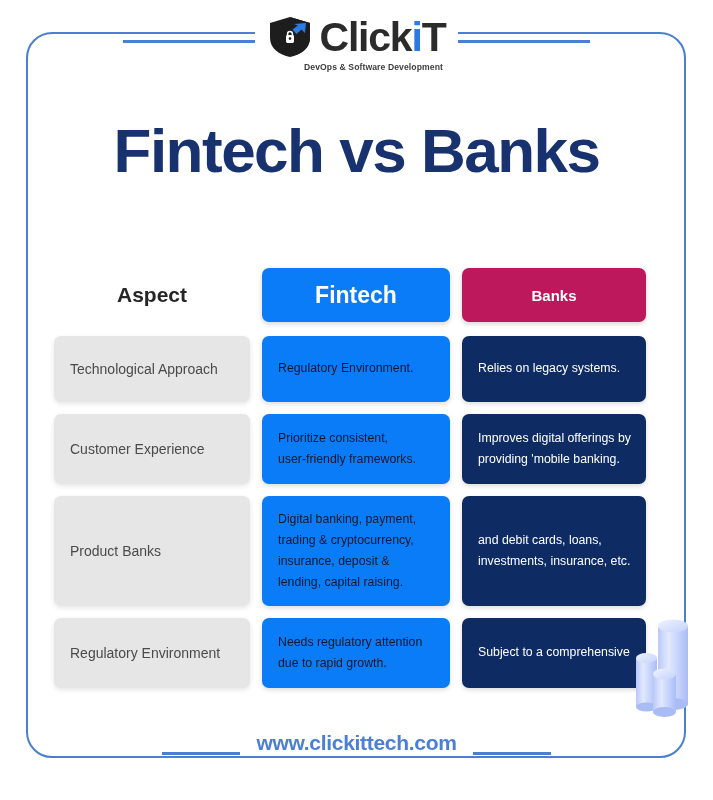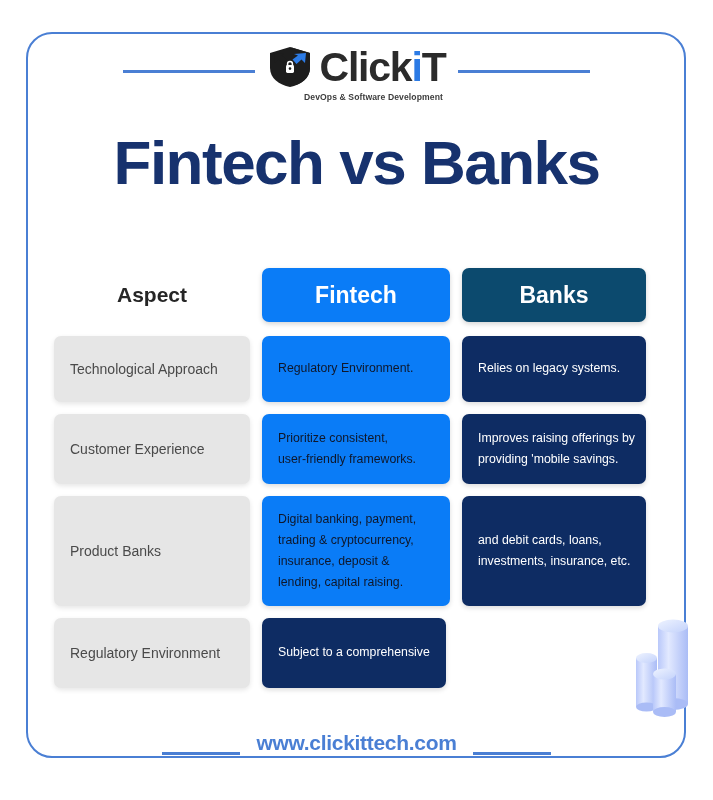--- a/index.html
+++ b/index.html
@@ -28,21 +28,21 @@
     height: 726px;
     border: 2.5px solid #4a7fd4;
     border-radius: 26px;
     pointer-events: none;
   }
 
   
   .header {
     position: absolute;
     left: 0;
-    top: 46px;
+    top: 16px;
     width: 713px;
     height: 66px;
     display: flex;
     align-items: flex-start;
     justify-content: center;
     z-index: 5;
   }
 
   .header-rule {
     width: 132px;
@@ -86,21 +86,21 @@
     letter-spacing: 0.1px;
     margin-top: 4px;
     margin-left: 34px;
     white-space: nowrap;
   }
 
   
   .title {
     position: absolute;
     left: 0;
-    top: 130px;
+    top: 118px;
     width: 713px;
     text-align: center;
     font-size: 62px;
     font-weight: 700;
     letter-spacing: -1.5px;
     color: #17326e;
     line-height: 1.05;
   }
 
   
@@ -146,25 +146,25 @@
     justify-content: center;
     height: 54px;
     color: #ffffff;
     font-size: 23px;
     font-weight: 700;
     box-shadow: 0 2px 5px rgba(0,0,0,0.17);
     padding-left: 16px;
   }
 
   .h-bank {
-    background: #0c4a6e;
+    background: #be185d;
     justify-content: center;
     height: 54px;
     color: #ffffff;
-    font-size: 23px;
+    font-size: 15px;
     font-weight: 700;
     box-shadow: 0 2px 5px rgba(0,0,0,0.17);
   }
 
   
   .brow { margin-bottom: 12px; }
 
   .c-aspect {
     background: #e6e6e6;
     color: #4a4a4a;
@@ -291,22 +291,22 @@
     <div class="trow brow r2">
       <div class="cell col-aspect c-aspect">Customer Experience</div>
       <div class="cell col-fin c-fin">
         <div class="lines">
             <div>Prioritize consistent,</div>
             <div>user-friendly frameworks.</div>
           </div>
       </div>
       <div class="cell col-bank c-bank">
         <div class="lines">
-            <div>Improves raising offerings by</div>
-            <div>providing 'mobile savings.</div>
+            <div>Improves digital offerings by</div>
+            <div>providing 'mobile banking.</div>
           </div>
       </div>
     </div>
 
     <div class="trow brow r3">
       <div class="cell col-aspect c-aspect">Product Banks</div>
       <div class="cell col-fin c-fin">
         <div class="lines">
             <div>Digital banking, payment,</div>
             <div>trading &amp; cryptocurrency,</div>
@@ -317,20 +317,26 @@
       <div class="cell col-bank c-bank">
         <div class="lines">
             <div>and debit cards, loans,</div>
             <div>investments, insurance, etc.</div>
           </div>
       </div>
     </div>
 
     <div class="trow brow r4">
       <div class="cell col-aspect c-aspect">Regulatory Environment</div>
+      <div class="cell col-fin c-fin">
+        <div class="lines">
+            <div>Needs regulatory attention</div>
+            <div>due to rapid growth.</div>
+          </div>
+      </div>
       <div class="cell col-bank c-bank">
         <div class="lines">
             <div>Subject to a comprehensive</div>
           </div>
       </div>
     </div>
 
   </div>
 
   <svg class="cylinders" viewBox="0 0 80 110">

